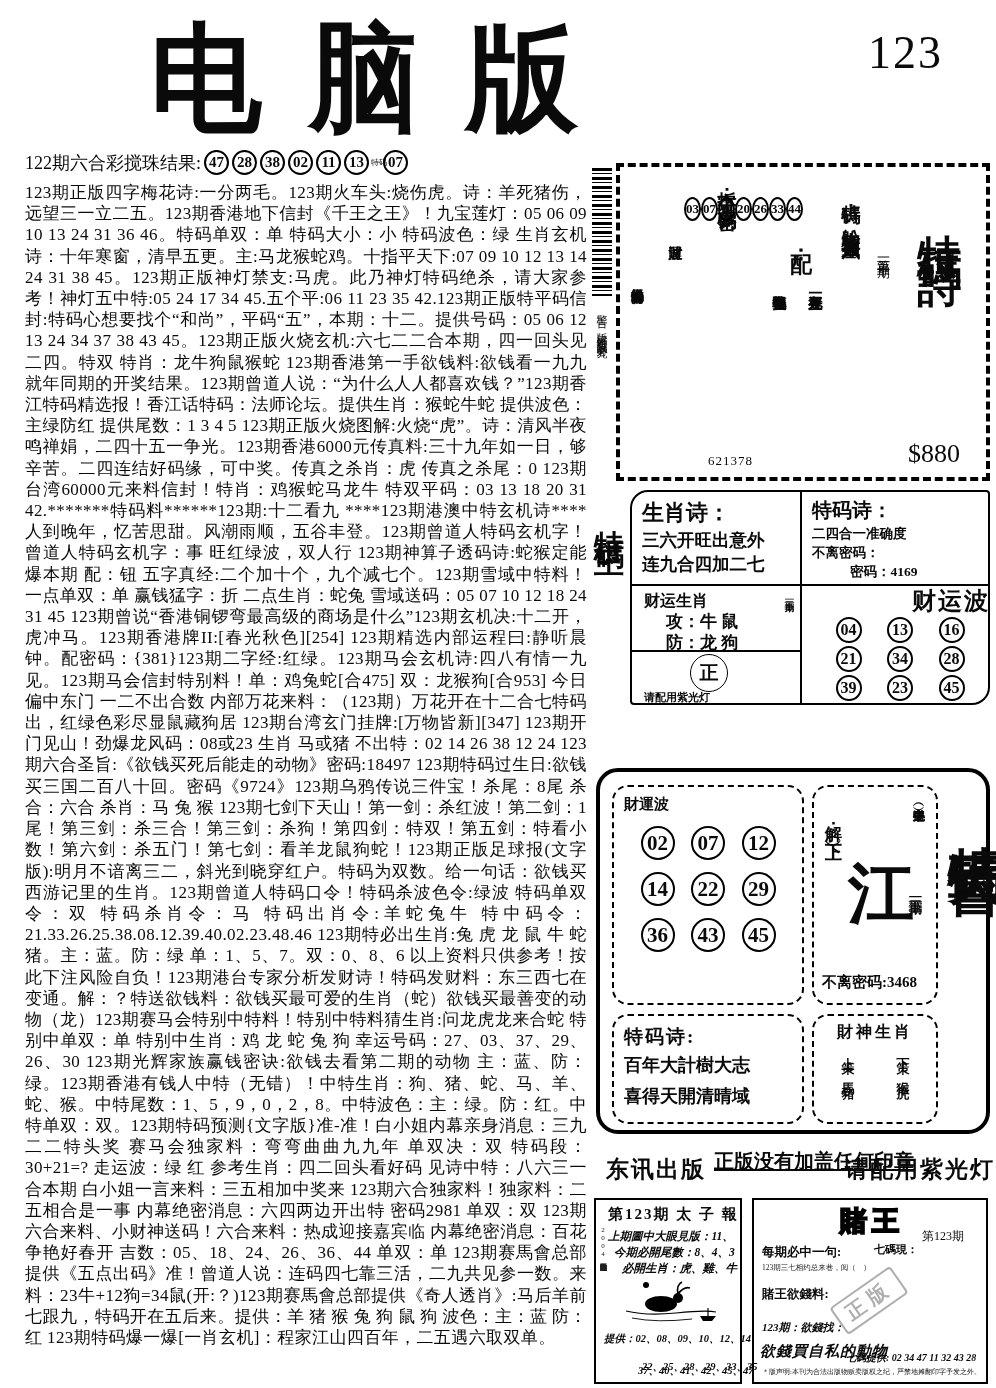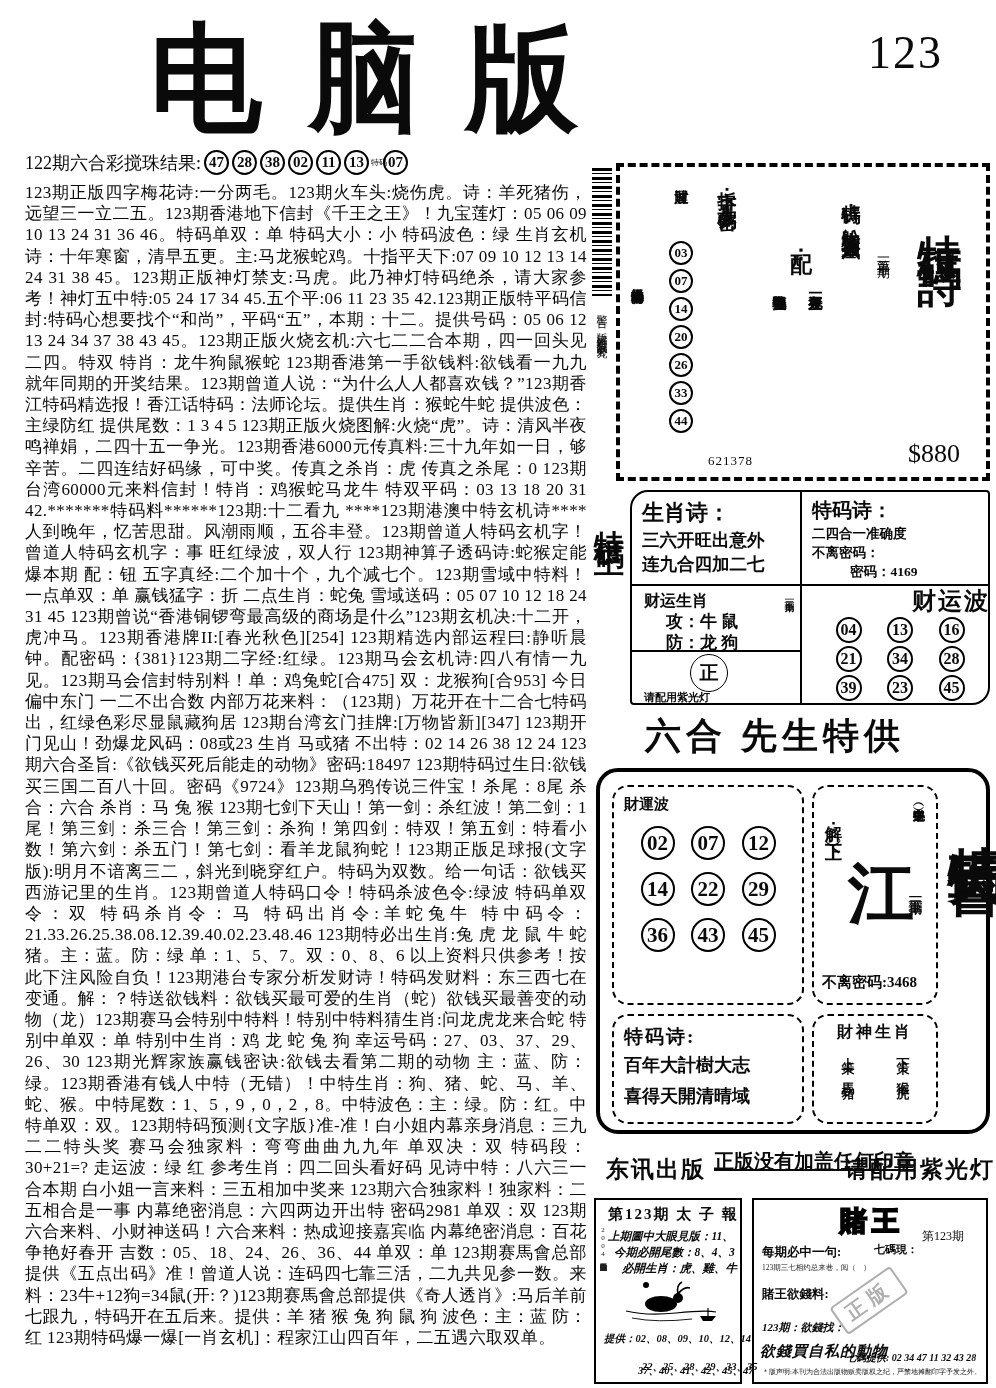--- a/index.html
+++ b/index.html
@@ -28,21 +28,21 @@
   .ad-title{left:290px;top:32px;height:240px;font-size:44px;font-weight:900;letter-spacing:14px;}
   .ad-price{left:288px;top:272px;font-size:26px;}
   .ad-issue{left:254px;top:82px;height:190px;font-size:13px;letter-spacing:1px;}
   .ad-tema{left:218px;top:22px;height:280px;font-size:19px;font-weight:bold;letter-spacing:2px;}
   .ad-pei{left:166px;top:70px;font-size:22px;font-weight:bold;}
   .ad-pei1{left:186px;top:118px;height:170px;font-size:14px;font-weight:bold;}
   .ad-pei2{left:150px;top:118px;height:170px;font-size:14px;font-weight:bold;}
   .ad-chaizi{left:94px;top:10px;height:278px;font-size:19px;font-weight:bold;}
   .ad-chaizi .note{font-size:11px;font-weight:normal;}
   .ad-code{left:88px;top:286px;font-size:13px;letter-spacing:1px;}
-  .ad-cycol{left:46px;top:12px;width:30px;display:flex;flex-direction:column;align-items:center;}
+  .ad-cycol{left:46px;top:12px;width:30px;display:flex;align-items:center;text-align:right;}
   .ad-cylabel{font-size:14px;font-weight:bold;height:56px;margin-bottom:4px;}
   .circ.r2{width:24px;height:24px;font-size:13px;margin:2px 0;}
   .ad-provider{left:8px;top:112px;height:190px;font-size:13px;font-weight:bold;}
   
   .twlabel{left:588px;top:506px;height:170px;font-size:30px;font-weight:900;letter-spacing:10px;}
   .twbox{left:630px;top:490px;width:360px;height:215px;border:2.5px solid #000;
          border-radius:18px 4px 18px 4px;box-sizing:border-box;overflow:hidden;}
   .tw-vline{left:168px;top:0;width:2px;height:215px;background:#000;}
   .tw-hline1{left:0;top:92px;width:360px;height:2px;background:#000;}
   .tw-hline2{left:0;top:158px;width:168px;height:1.5px;background:#000;}
@@ -207,21 +207,20 @@
         <span class="circ r3">28</span>
       </div>
       <div class="cbrow">
         <span class="circ r3">39</span>
         <span class="circ r3">23</span>
         <span class="circ r3">45</span>
       </div>
     </div>
   </div>
 
-  <div class="abs lhheader">六合 先生特供</div>
   <div class="abs bigbox">
     <div class="dash lh-tl">
       <div class="h">財運波</div>
       <div class="cbrow">
         <span class="circ r4">02</span>
         <span class="circ r4">07</span>
         <span class="circ r4">12</span>
       </div>
       <div class="cbrow">
         <span class="circ r4">14</span>

